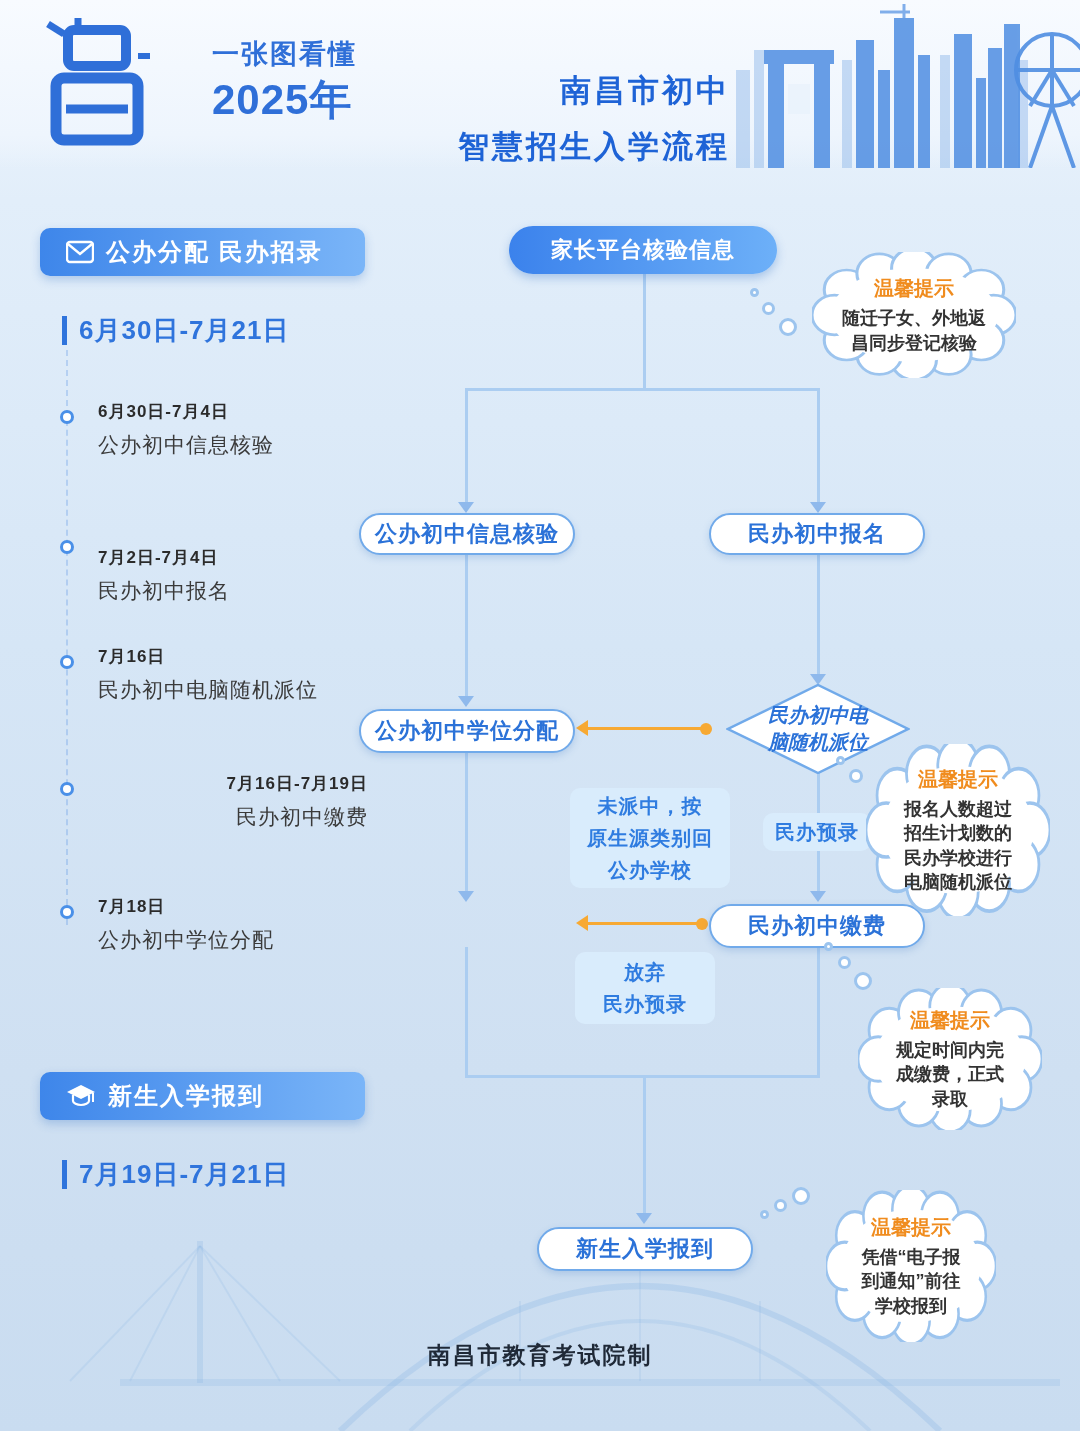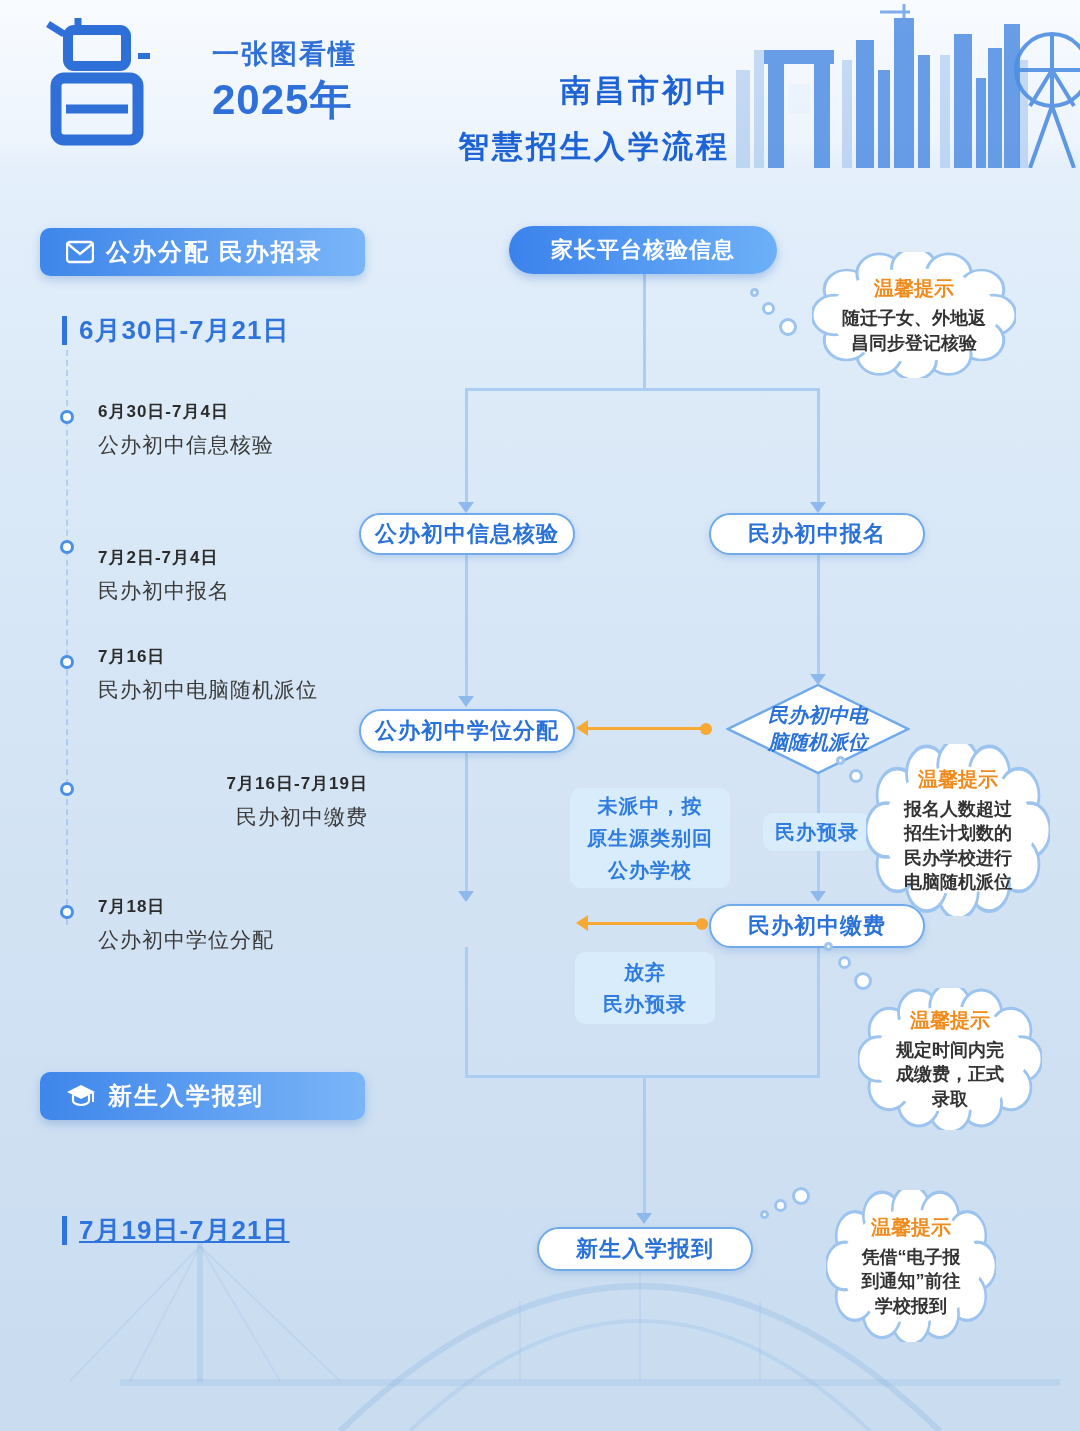--- a/index.html
+++ b/index.html
@@ -180,21 +180,21 @@
   </div>
 
   <div class="section-header" style="top:1072px;">
     <svg width="30" height="24" viewBox="0 0 30 24">
       <polygon points="15,1 29,8 15,15 1,8" fill="#fff"></polygon>
       <path d="M7 11 v6 c0 2 4 4 8 4 s8 -2 8 -4 v-6" fill="none" stroke="#fff" stroke-width="2.2"></path>
       <line x1="27" y1="9" x2="27" y2="18" stroke="#fff" stroke-width="2"></line>
     </svg>
     <span>新生入学报到</span>
   </div>
-  <div class="date-range" style="top:1216px;text-decoration:underline;">7月19日-7月21日</div>
+  <div class="date-range" style="top:1160px;">7月19日-7月21日</div>
 
   <div class="vline" style="left:643px; top:268px; height:122px;"></div>
   <div class="hline" style="left:465px; top:388px; width:355px;"></div>
   <div class="vline" style="left:465px; top:388px; height:116px;"></div>
   <div class="arrow-down" style="left:458px; top:502px;"></div>
   <div class="vline" style="left:817px; top:388px; height:116px;"></div>
   <div class="arrow-down" style="left:810px; top:502px;"></div>
 
   <div class="vline" style="left:465px; top:555px; height:142px;"></div>
   <div class="arrow-down" style="left:458px; top:696px;"></div>
@@ -355,14 +355,15 @@
       <ellipse cx="100" cy="70" rx="82" ry="52" fill="#fff"></ellipse>
     </svg>
     <div class="cloud-text">
       <div class="tip-title">温馨提示</div>
       <div class="tip-body">凭借“电子报
 到通知”前往
 学校报到</div>
     </div>
   </div>
 
+  <div class="footer">南昌市教育考试院制</div>
 
 </div>
 
 </body></html>

